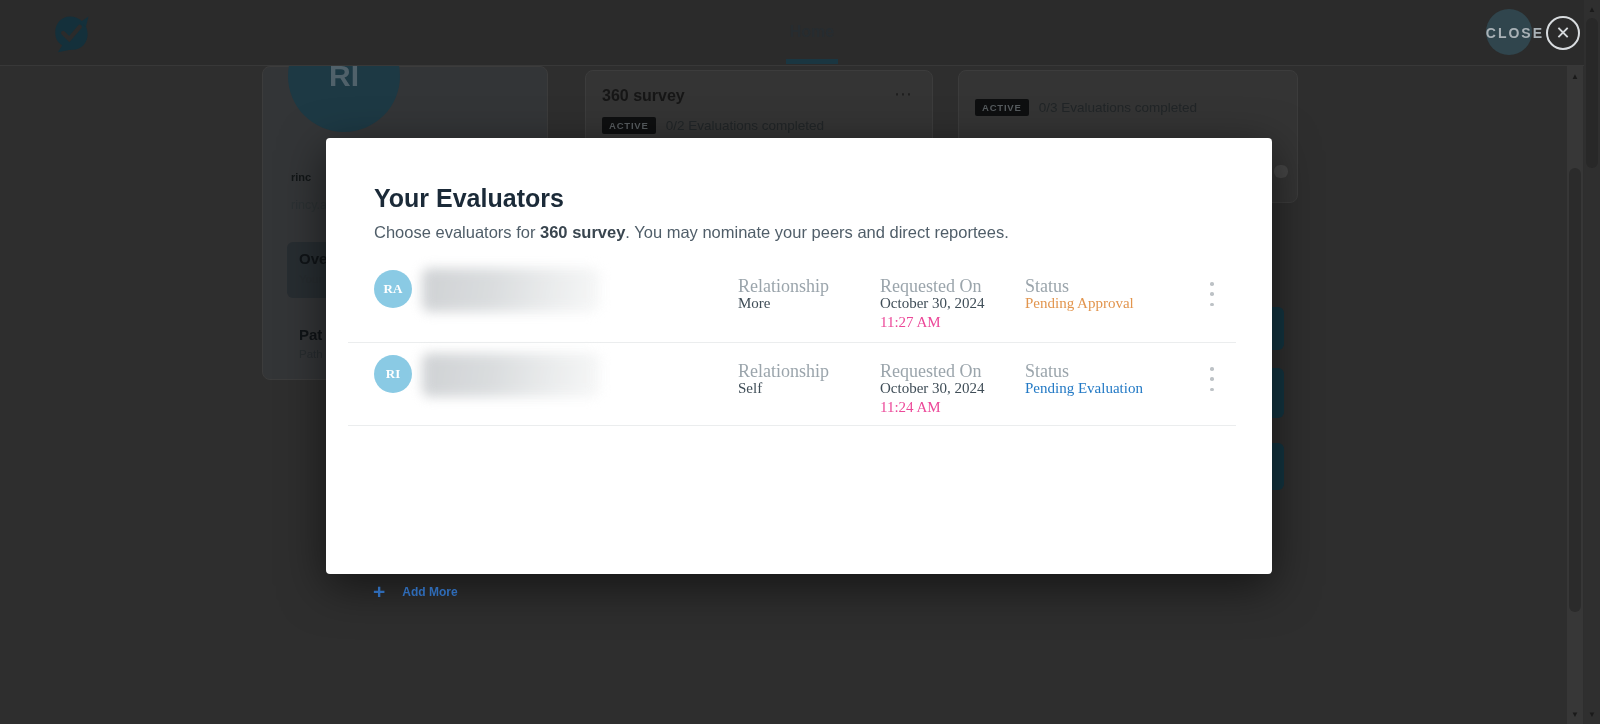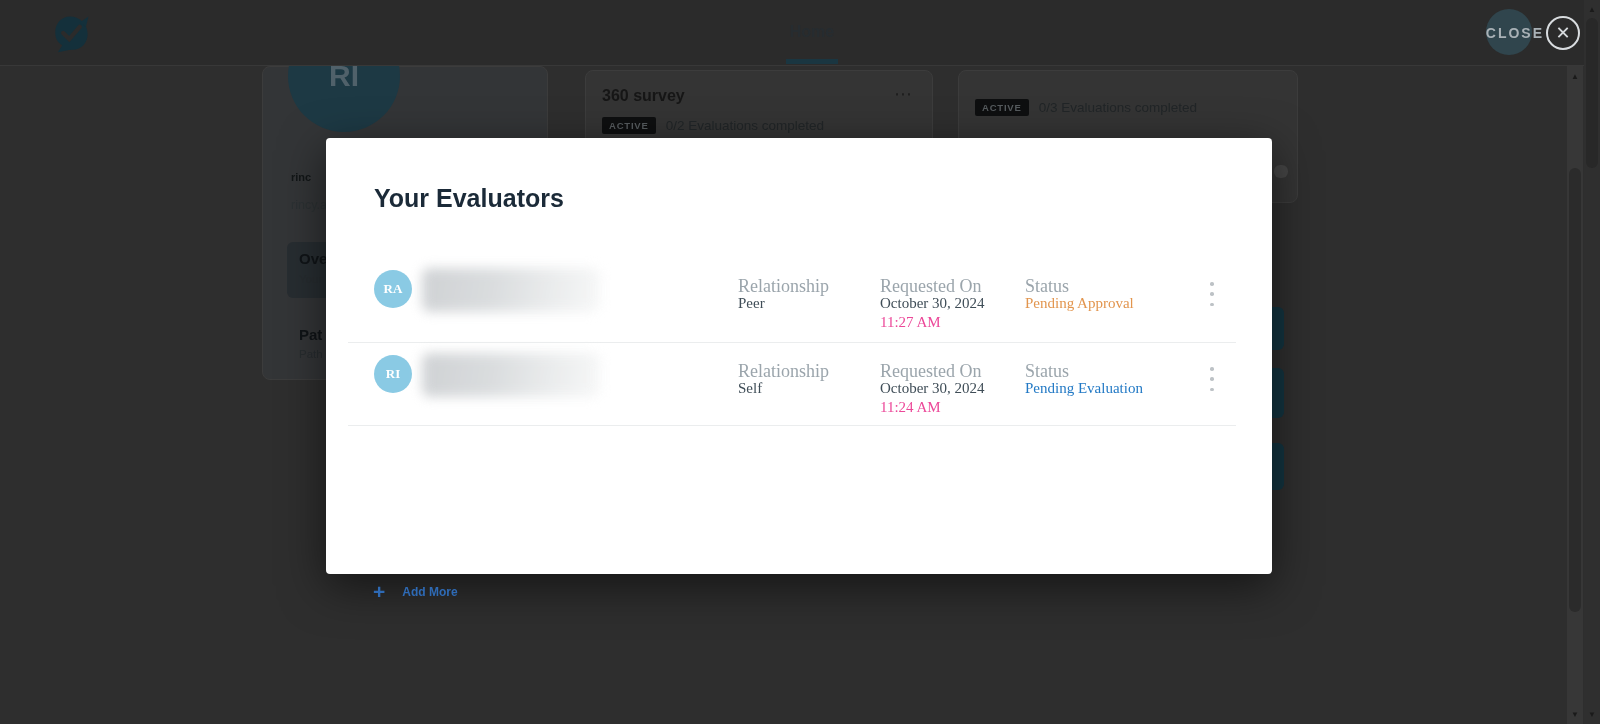--- a/index.html
+++ b/index.html
@@ -159,27 +159,28 @@
     <div class="sb-arrow" style="bottom:5px;">▼</div>
   </div>
   <div class="sb sb-inner">
     <div class="sb-arrow" style="top:6px;">▲</div>
     <div class="sb-thumb"></div>
     <div class="sb-arrow" style="bottom:5px;">▼</div>
   </div>
 
   <div class="modal">
     <div class="m-title">Your Evaluators</div>
+    <div class="m-subtitle"><span>Choose evaluators for </span><b>360 survey</b><span>. You may nominate your peers and direct reportees.</span></div>
 
     <div class="ev-row ev-row-1">
       <div class="ev-avatar">RA</div>
       <div class="name-blur"></div>
       <div class="col col-rel">
         <div class="col-label">Relationship</div>
-        <div class="col-value">Peer</div>
+        <div class="col-value">More</div>
       </div>
       <div class="col col-req">
         <div class="col-label">Requested On</div>
         <div class="col-value">October 30, 2024</div>
         <div class="col-value2">11:27 AM</div>
       </div>
       <div class="col col-stat">
         <div class="col-label">Status</div>
         <div class="col-value st-orange">Pending Approval</div>
       </div>

